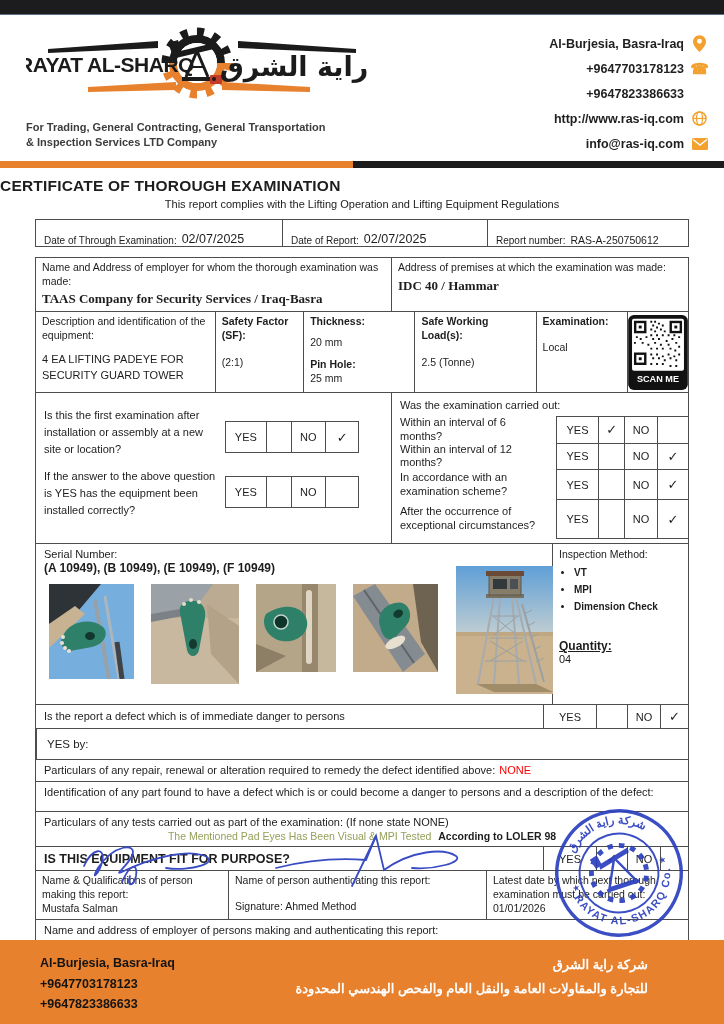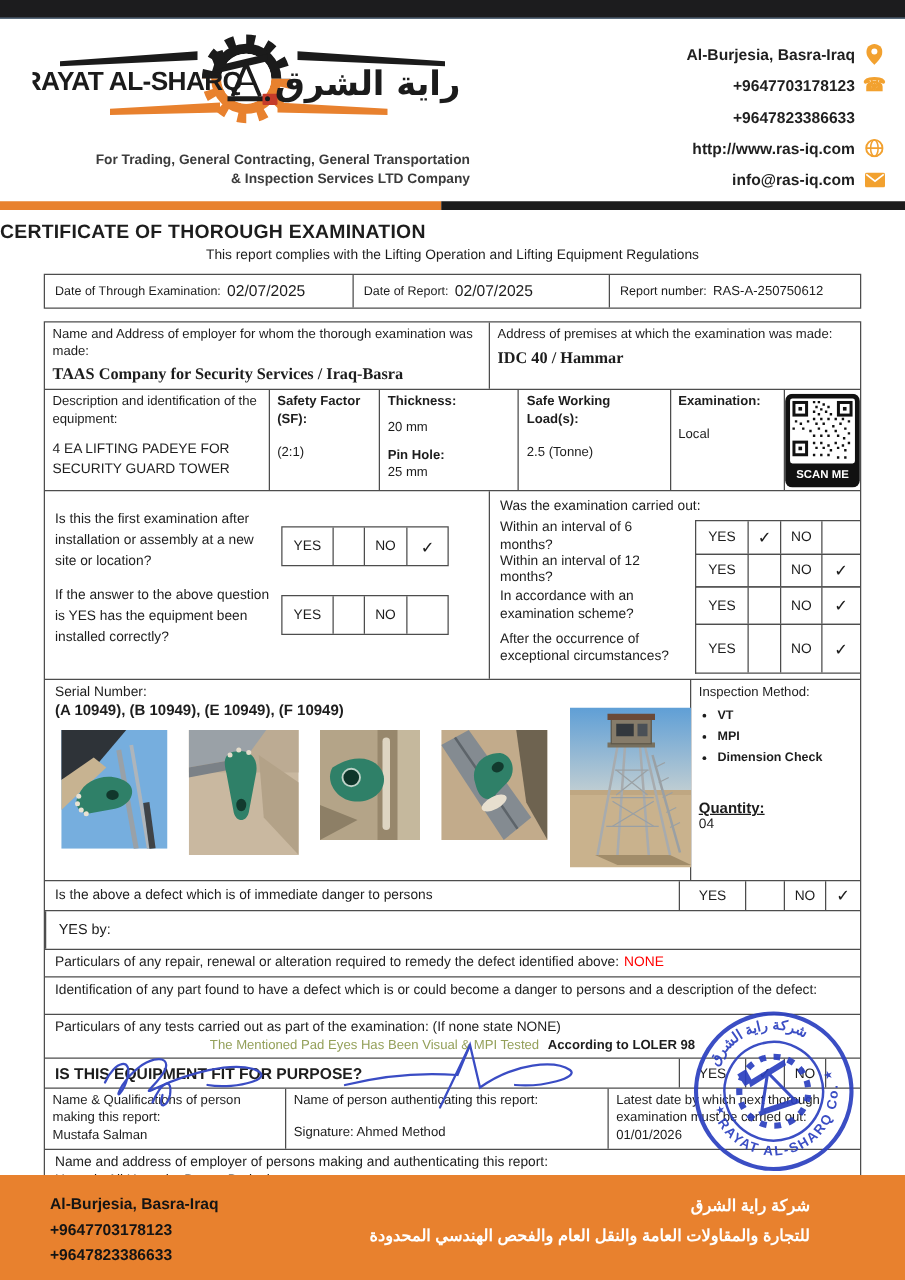--- a/index.html
+++ b/index.html
@@ -2,36 +2,36 @@
 <html><head>
 <meta charset="utf-8">
 <style>
   html,body{margin:0;padding:0}
   body{width:724px;height:1024px;position:relative;overflow:hidden;background:#fff;
        font-family:"Liberation Sans",sans-serif;color:#1d1d1d;-webkit-font-smoothing:antialiased}
   .topbar{height:14px;background:#1c1c1e;border-bottom:1px solid #5a7087}
   
   .hdr{display:flex;padding:8px 16px 0 26px}
   .logo-wrap{width:350px}
-  .tagline{text-align:right;font-weight:bold;color:#3c3c3c;font-size:11px;line-height:1.35;margin-top:1px}
+  .tagline{text-align:left;font-weight:bold;color:#3c3c3c;font-size:11px;line-height:1.35;margin-top:1px}
   .contacts{margin-left:auto;padding-top:8px}
   .c-row{display:flex;justify-content:flex-end;align-items:center;gap:7px;height:25px;
          font-weight:bold;font-size:12.5px;color:#1f1f1f}
   .c-ic{width:17px;height:17px;display:flex;align-items:center;justify-content:center}
   
   .divider{display:flex;height:7px;margin-top:5px}
   .d-orange{width:353px;background:#E8812E}
   .d-black{flex:1;background:#1c1c1c}
   
   .doc-title{text-align:left;font-size:15.5px;font-weight:bold;margin-top:9px;letter-spacing:.2px}
   .doc-sub{text-align:center;font-size:11px;margin-top:3px}
   .content{margin:9px 35px 0}
   
   .date-table{display:flex;height:26px;border:1px solid #4d4d4d;margin-bottom:10px}
-  .date-cell{display:flex;align-items:center;padding:0 8px;border-left:1px solid #4d4d4d}
+  .date-cell{display:flex;align-items:flex-end;padding:0 8px;border-left:1px solid #4d4d4d}
   .date-cell:first-child{border-left:none}
   .dc1{width:230px}.dc2{width:188px}.dc3{flex:1}
   .lbl{font-size:10px}
   .val-lg{font-size:12.5px;margin-left:5px}
   .val-sm{font-size:10.5px;margin-left:5px}
   
   .sheet{border:1px solid #4d4d4d}
   .sec{border-top:1px solid #4d4d4d;position:relative}
   .sec:first-child{border-top:none}
   .flex{display:flex;align-items:stretch}
@@ -436,21 +436,21 @@
           <li>VT</li>
           <li>MPI</li>
           <li>Dimension Check</li>
         </ul>
         <div class="qty-lbl">Quantity:</div>
         <div class="qty-val">04</div>
       </div>
     </div>
 
     <div class="sec flex r-h1">
-      <div class="dtext">Is the above a defect which is of immediate danger to persons</div>
+      <div class="dtext">Is the report a defect which is of immediate danger to persons</div>
       <div class="dstrip">
         <span class="sc dw1">YES</span>
         <span class="sc dw2 mark"></span>
         <span class="sc dw3">NO</span>
         <span class="sc dw4 mark">✓</span>
       </div>
     </div>
 
     <div class="sec flex r-h2">
       <div class="yesby bl">YES by:</div>

